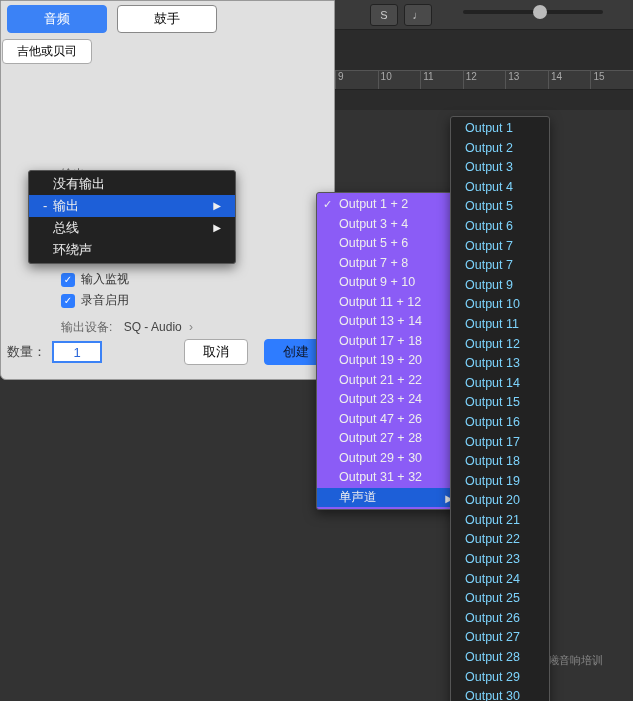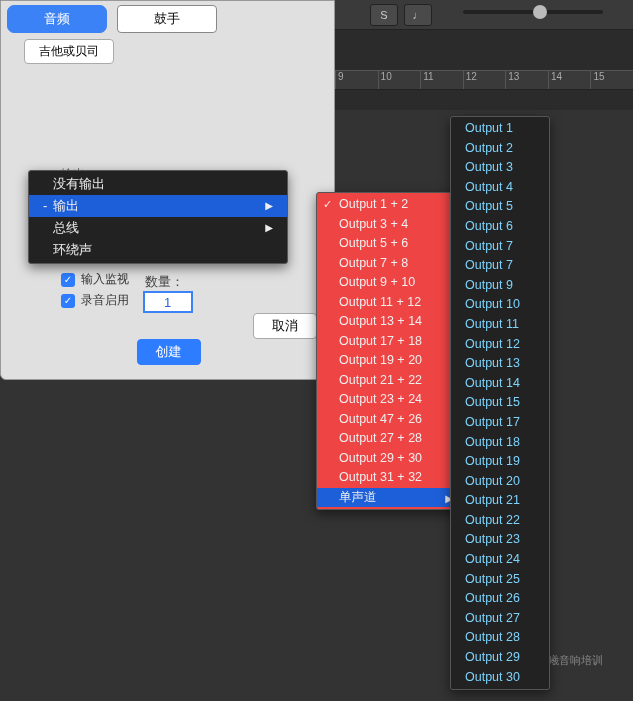--- a/index.html
+++ b/index.html
@@ -8,45 +8,45 @@
   
   .top-strip { position: absolute; top: 0; left: 0; right: 0; height: 30px; background: #3a3a3a; border-bottom: 1px solid #222; }
   .tool-btn { display:inline-flex; align-items:center; justify-content:center; width:28px; height:22px; background:#4a4a4a; border:1px solid #222; border-radius:3px; color:#ccc; font-size:11px; }
   .slider-track { position:absolute; right:30px; top:10px; width:140px; height:4px; background:#222; border-radius:2px; }
   .slider-thumb { position:absolute; width:14px; height:14px; background:#bbb; border-radius:50%; top:-5px; left:70px; }
 
   
   .dialog { position:absolute; left:0; top:0; width:335px; height:380px; background:#e0e0e0; border:1px solid #999; border-radius:0 0 6px 6px; }
   .tabs { display:flex; gap:10px; padding:4px 6px; }
   .tab { flex:0 0 auto; padding:4px 36px; font-size:13px; border:1px solid #888; border-radius:4px; background:#fff; }
-  .tab.active { background:#3b82f6; color:#fff; border-color:#3b82f6;border-radius:7px; }
-  .subtab { margin:2px 23px; padding:3px 10px; width:90px; border:1px solid #aaa; border-radius:4px; background:#fff; font-size:12px; text-align:center; }
+  .tab.active { background:#3b82f6; color:#fff; border-color:#3b82f6; }
+  .subtab { margin:2px 1px; padding:3px 10px; width:90px; border:1px solid #aaa; border-radius:4px; background:#fff; font-size:12px; text-align:center; }
 
   .body-area { padding:60px 20px 0 60px; font-size:12px; color:#555; }
   .field-label { margin-bottom:4px;margin-top:40px; }
   .cb-row { display:flex; align-items:center; gap:6px; margin:4px 0; font-size:12px; color:#333; }
   .cb { width:14px; height:14px; background:#2e7cff; border-radius:3px; display:flex; align-items:center; justify-content:center; color:#fff; font-size:10px; }
   .device-row { margin-top:10px; font-size:12px; color:#666; }
   .device-val { color:#444; margin-left:8px; }
 
-  .footer { position:absolute; bottom:14px; left:0; right:0; display:flex; align-items:center; padding:0 17px; font-size:13px;flex-direction:column; }
+  .footer { position:absolute; bottom:14px; left:0; right:0; display:flex; align-items:center; padding:0 6px; font-size:13px; }
   .num-label { color:#444; margin-right:6px; }
   .num-input { width:50px; height:22px; border:2px solid #3b82f6; background:#fff; text-align:center; font-size:13px; color:#2a66d8; }
   .btn { margin-left:auto; padding:3px 18px; font-size:13px; border:1px solid #aaa; border-radius:4px; background:#fff; }
-  .btn.primary { margin-left:2px; background:#2e7cff; color:#ffffff; border-color:#2e7cff;font-family:Liberation Serif, serif; }
-
-  
-  .menu1 { position:absolute; left:28px; top:170px; width:260px; background:#222; border:1px solid #555; border-radius:3px; padding:2px 0; box-shadow:0 4px 12px rgba(0,0,0,.5); z-index:5; }
+  .btn.primary { margin-left:16px; background:#2e7cff; color:#0f172a; border-color:#2e7cff;font-family:Liberation Serif, serif; }
+
+  
+  .menu1 { position:absolute; left:28px; top:170px; width:208px; background:#222; border:1px solid #555; border-radius:3px; padding:2px 0; box-shadow:0 4px 12px rgba(0,0,0,.5); z-index:5; }
   .menu1-item { padding:2px 14px; color:#eee; font-size:13px; line-height:18px; display:flex; align-items:center; }
   .menu1-item.sel { background:#1d5fd8; }
   .menu1-item .dash { width:10px; display:inline-block; }
   .menu1-item .arrow { margin-left:auto; font-size:10px; color:#eee; }
 
   
-  .menu2 { position:absolute; left:316px; top:192px; width:144px; background:#ef4444; border:1px solid #555; border-radius:3px; padding:2px 0; box-shadow:0 4px 12px rgba(0,0,0,.5); z-index:6; }
+  .menu2 { position:absolute; left:316px; top:192px; width:144px; background:#8b5cf6; border:1px solid #555; border-radius:3px; padding:2px 0; box-shadow:0 4px 12px rgba(0,0,0,.5); z-index:6; }
   .menu2-item { padding:1px 8px 1px 22px; color:#eee; font-size:12.5px; line-height:17.5px; position:relative; }
   .menu2-item.checked::before { content:"✓"; position:absolute; left:6px; top:1px; font-size:11px; }
   .menu2-item.sel { background:#1d5fd8; }
   .menu2-item .arrow { position:absolute; right:6px; top:2px; font-size:10px; }
 
   
   .menu3 { position:absolute; left:450px; top:116px; width:100px; background:#222; border:1px solid #555; border-radius:3px; padding:2px 0; box-shadow:0 4px 12px rgba(0,0,0,.5); z-index:7; }
   .menu3-item { padding:1px 8px 1px 14px; color:#7dd3fc; font-size:12.5px; line-height:17.6px; }
 
   
@@ -103,20 +103,25 @@
   <div class="body-area">
     <div class="field-label">输出:</div>
     <div style="height:80px"></div>
     <div class="cb-row">
       <div class="cb">✓</div>
       <span>输入监视</span>
     </div>
     <div class="cb-row">
       <div class="cb">✓</div>
       <span>录音启用</span>
+    </div>
+    <div class="device-row">
+      <span>输出设备:</span>
+      <span class="device-val">SQ - Audio</span>
+      <span style="margin-left:4px;color:#888">›</span>
     </div>
   </div>
 
   <div class="footer">
     <span class="num-label">数量：</span>
     <input class="num-input" value="1" style="">
     <button class="btn">取消</button>
     <button class="btn primary">创建</button>
   </div>
 </div>
@@ -170,20 +175,21 @@
     <div class="menu3-item">Output 6</div>
     <div class="menu3-item">Output 7</div>
     <div class="menu3-item">Output 7</div>
     <div class="menu3-item">Output 9</div>
     <div class="menu3-item">Output 10</div>
     <div class="menu3-item">Output 11</div>
     <div class="menu3-item">Output 12</div>
     <div class="menu3-item">Output 13</div>
     <div class="menu3-item">Output 14</div>
     <div class="menu3-item">Output 15</div>
+    <div class="menu3-item">Output 16</div>
     <div class="menu3-item">Output 17</div>
     <div class="menu3-item">Output 18</div>
     <div class="menu3-item">Output 19</div>
     <div class="menu3-item">Output 20</div>
     <div class="menu3-item">Output 21</div>
     <div class="menu3-item">Output 22</div>
     <div class="menu3-item">Output 23</div>
     <div class="menu3-item">Output 24</div>
     <div class="menu3-item">Output 25</div>
     <div class="menu3-item">Output 26</div>

